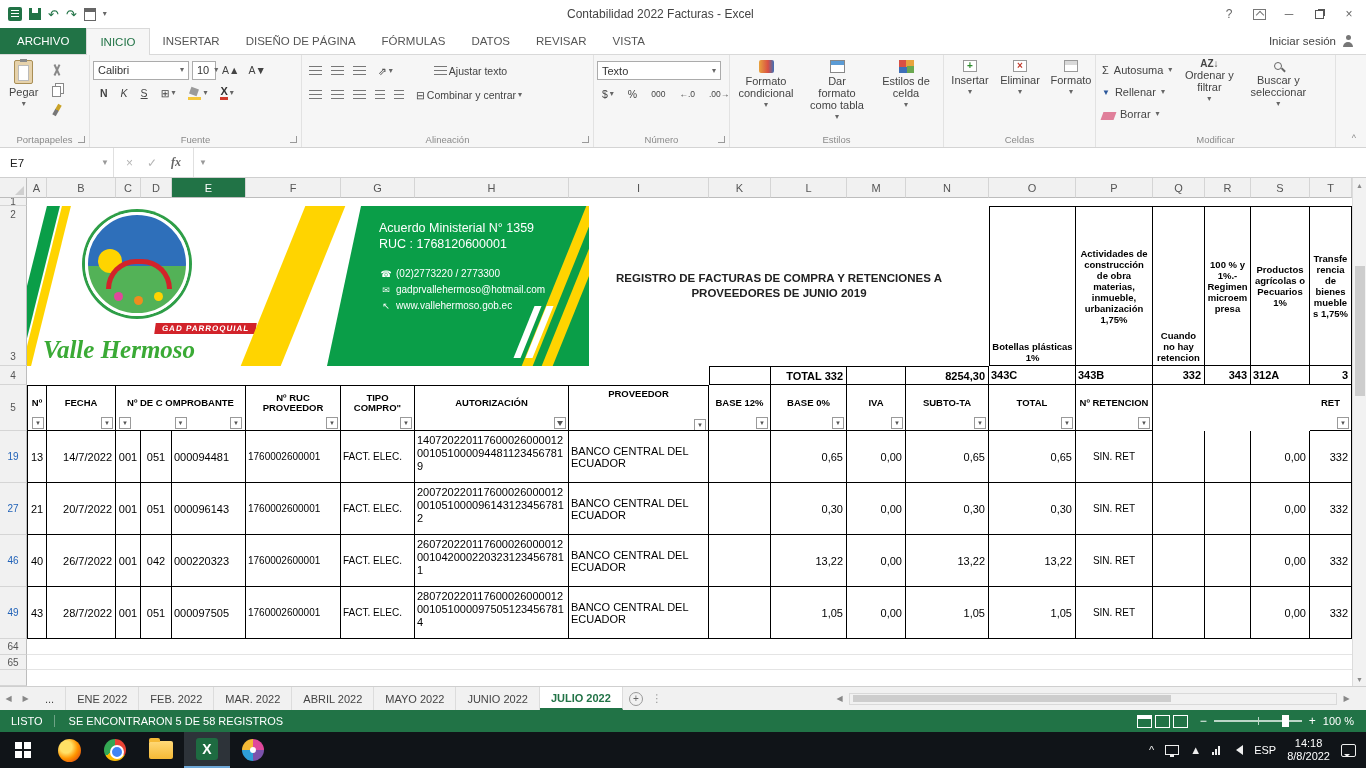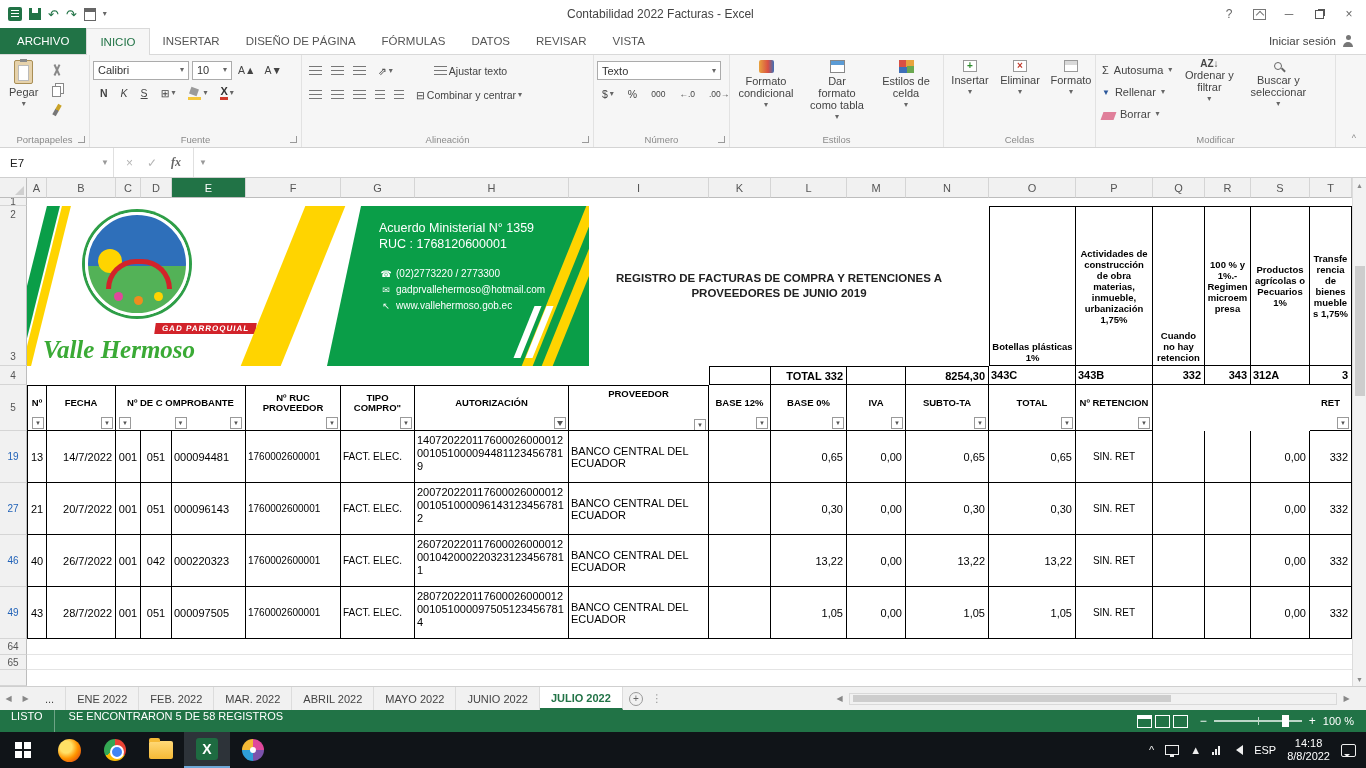--- a/index.html
+++ b/index.html
@@ -151,21 +151,21 @@
 .stab.on{background:#fff;color:#217346;font-weight:bold;border-bottom:2px solid #217346}
 .addtab{width:26px;display:flex;align-items:center;justify-content:center;color:#666}
 .addtab span{width:14px;height:14px;border:1px solid #999;border-radius:50%;font-size:10px;line-height:12px;text-align:center}
 .vd{width:16px;display:flex;align-items:center;justify-content:center;color:#999}
 .hscroll{margin-left:auto;display:flex;align-items:center;padding-right:12px;gap:2px}
 .harr{width:15px;text-align:center;color:#888;font-size:8px}
 .htrack{width:488px;height:12px;background:#f1f1f1;border:1px solid #d9d9d9;position:relative}
 .hthumb{position:absolute;left:3px;top:1.5px;width:318px;height:7px;background:#cdcdcd}
 
 
-.status{height:22px;background:#217346;color:#fff;display:flex;font-size:11px}
+.status{height:22px;background:#217346;color:#fff;display:flex;align-items:center;font-size:11px}
 .smode{padding:0 11px}
 .smsg{padding:0 14px;border-left:1px solid rgba(255,255,255,.35)}
 .sviews{margin-left:auto;display:flex;gap:3px;align-items:center}
 .vic{width:15px;height:13px;border:1px solid #fff;background:transparent}
 .vic.b{background:linear-gradient(#fff 0 3px,transparent 3px)}
 .szoom{display:flex;align-items:center;gap:7px;padding:0 12px}
 .ztrack{width:88px;height:2px;background:#bcd6c7;position:relative}
 .ztick{position:absolute;left:50%;top:-3px;width:1px;height:8px;background:#bcd6c7}
 .zthumb{position:absolute;left:68px;top:-5px;width:7px;height:12px;background:#fff}
 .zbtn{font-size:12px;line-height:1}
@@ -265,21 +265,21 @@
         </div>
     </div>
 
     <div class="grp" style="width:212px">
       <div style="display:flex;flex-direction:column;gap:3px;flex:1;padding-top:3px">
         <div style="display:flex;gap:3px;align-items:center">
           <div class="combo" style="width:96px">
               <span>Calibri</span>
               <span class="cart">▾</span>
             </div>
-          <div class="combo" style="width:40px">
+          <div class="combo" style="width:24px">
               <span>10</span>
               <span class="cart">▾</span>
             </div>
           <span class="mini">A▲</span>
           <span class="mini">A▼</span>
         </div>
         <div style="display:flex;gap:7px;align-items:center;padding-left:4px">
           <span class="mini bld">N</span>
           <span class="mini itl">K</span>
           <span class="mini unl">S</span>

